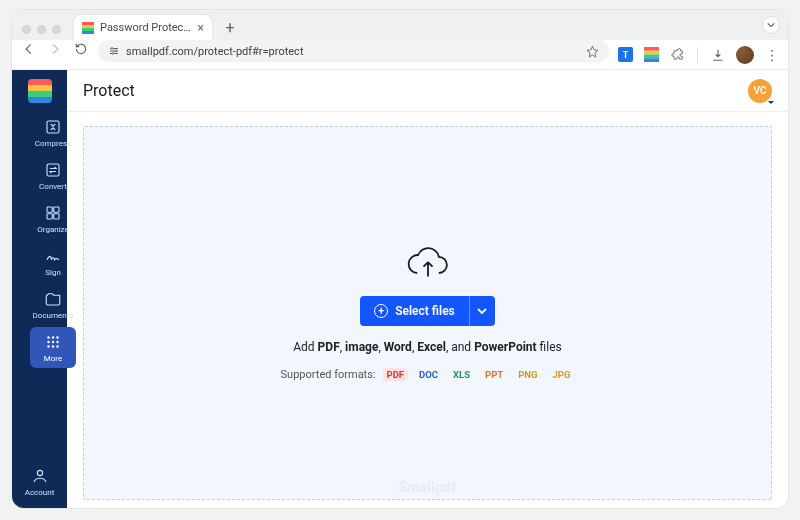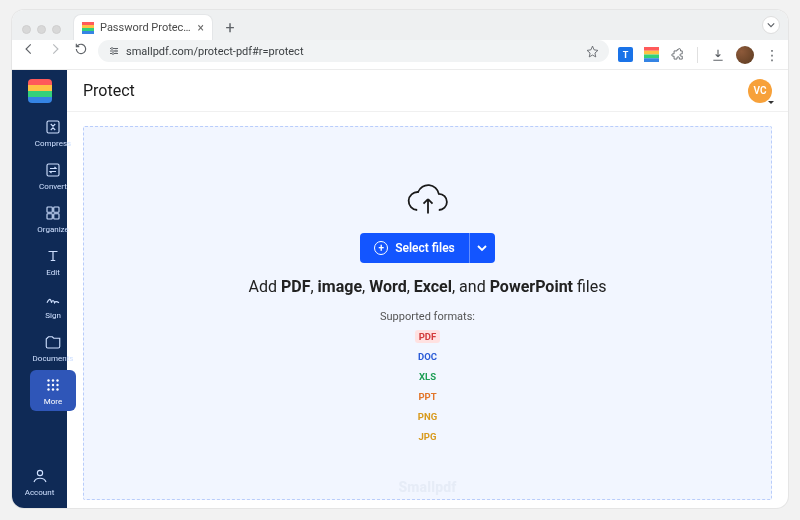--- a/index.html
+++ b/index.html
@@ -135,24 +135,24 @@
     width:14px; height:14px; border:1.5px solid #fff; border-radius:50%;
     display:flex; align-items:center; justify-content:center; font-size:10px; line-height:1;
   }
   .btn-drop {
     background:#1355ff; color:#fff; width:26px; height:30px;
     display:flex; align-items:center; justify-content:center;
     border-left:1px solid rgba(255,255,255,0.35);
     border-radius:0 4px 4px 0; cursor:pointer;
   }
 
-  .hint { font-size:16px; color:#222; text-align:center; }
+  .hint { font-size:12px; color:#222; text-align:center; }
   .hint b { font-weight:700; }
 
-  .formats { font-size:11px; color:#555; display:flex; align-items:center; gap:7px;flex-direction:column; }
+  .formats { font-size:11px; color:#555; display:flex; align-items:center; gap:7px; }
   .tag { font-size:9.5px; font-weight:700; padding:1px 4px; border-radius:3px; }
   .tag.pdf { background:#ffe1e1; color:#d23c3c; }
   .tag.doc { color:#2a5bd7; }
   .tag.xls { color:#1e9e55; }
   .tag.ppt { color:#e2762b; }
   .tag.png { color:#d89a1d; }
   .tag.jpg { color:#d89a1d; }
 
   .watermark {
     position:absolute; bottom:4px; left:0; right:0; text-align:center;
@@ -295,28 +295,20 @@
             <svg width="18" height="18" viewBox="0 0 24 24">
                 <rect x="4" y="4" width="7" height="7" rx="1" fill="none" stroke="currentColor" stroke-width="1.5"></rect>
                 <rect x="13" y="4" width="7" height="7" rx="1" fill="none" stroke="currentColor" stroke-width="1.5"></rect>
                 <rect x="4" y="13" width="7" height="7" rx="1" fill="none" stroke="currentColor" stroke-width="1.5"></rect>
                 <rect x="13" y="13" width="7" height="7" rx="1" fill="none" stroke="currentColor" stroke-width="1.5"></rect>
               </svg>
           </span>
           <span class="lbl">Organize</span>
         </div>
 
-        <div class="sitem">
-          <span>
-            <svg width="18" height="18" viewBox="0 0 24 24">
-                <path d="M6 6h12M12 6v12M9 18h6" fill="none" stroke="currentColor" stroke-width="1.6"></path>
-              </svg>
-          </span>
-          <span class="lbl">Edit</span>
-        </div>
 
         <div class="sitem">
           <span>
             <svg width="18" height="18" viewBox="0 0 24 24">
                 <path d="M4 17c3-6 5-6 6 0 1-4 3-4 4 0 1-2 3-2 6 0" fill="none" stroke="currentColor" stroke-width="1.5"></path>
               </svg>
           </span>
           <span class="lbl">Sign</span>
         </div>
 

